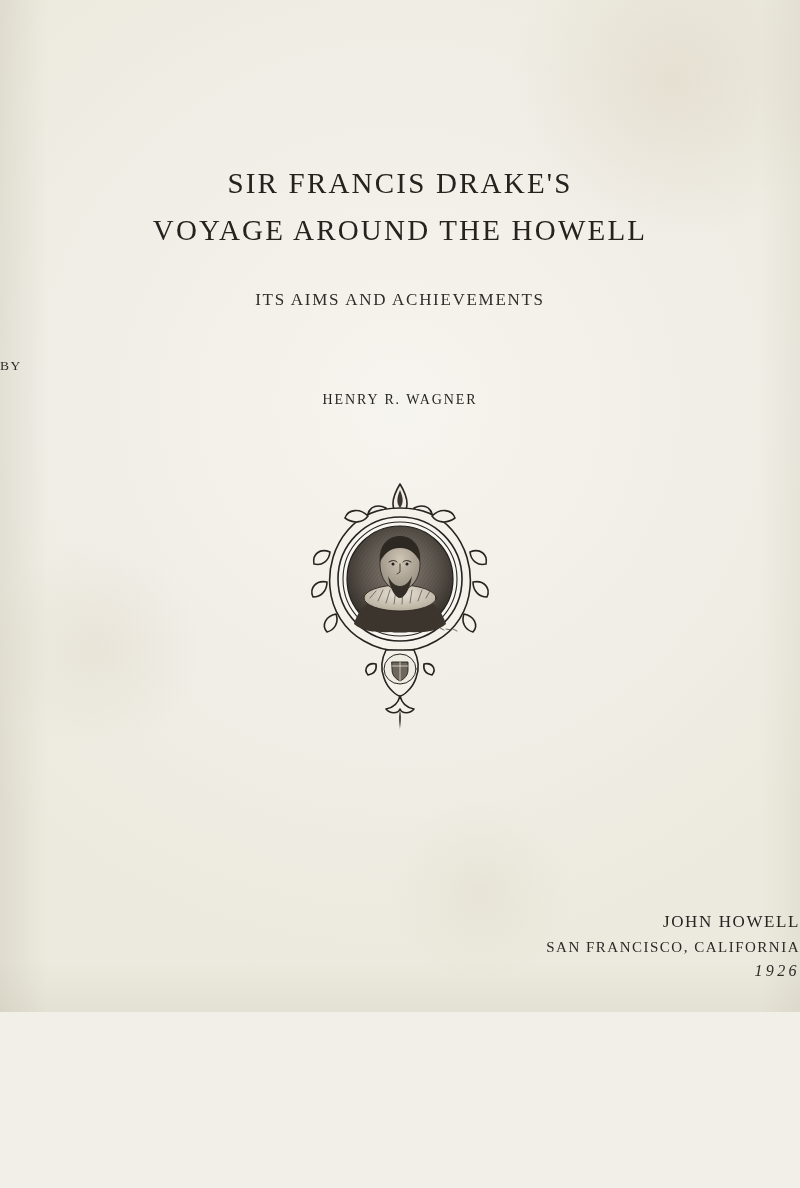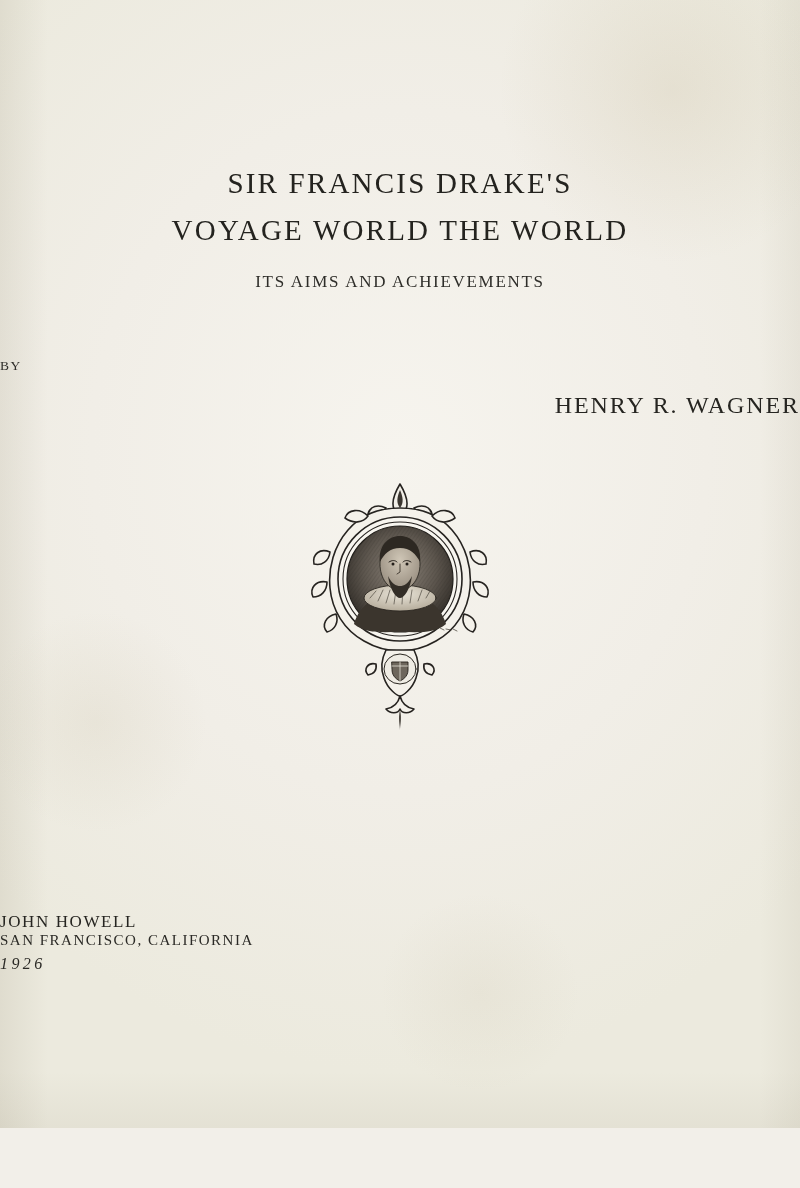--- a/index.html
+++ b/index.html
@@ -12,21 +12,21 @@
     background: #f2efe9;
     font-family: "Liberation Serif", serif;
     color: #2b2a28;
     overflow: hidden;
   }
 
   
   .page {
     position: relative;
     width: 800px;
-    height: 1128px;
+    height: 1012px;
     background:
       radial-gradient(ellipse 70% 55% at 50% 40%, #f6f4ee 0%, #f1eee7 55%, #eceade 100%),
       linear-gradient(100deg, #eeeade 0%, #f4f1ea 18%, #f3f0e9 70%, #e9e5d8 100%);
     box-sizing: border-box;
   }
   .page::after {
     content: "";
     position: absolute;
     inset: 0;
     pointer-events: none;
@@ -60,21 +60,21 @@
     font-size: 30px;
     letter-spacing: 2.2px;
     color: #24231f;
     line-height: 1.62;
     white-space: nowrap;
   }
   .title-line.l1 { font-size: 29px; }
   .title-line.l2 { font-size: 29px; }
 
   .subtitle {
-    margin-top: 18px;
+    margin-top: 36px;
     font-size: 17px;
     letter-spacing: 1.7px;
     color: #2e2d29;
   }
 
   .by {
     position: absolute;
     top: 358px;
     left: 0;
     right: 0;
@@ -82,69 +82,70 @@
     font-size: 13.5px;
     letter-spacing: 1.6px;
     color: #2e2d29;
   }
 
   .author {
     position: absolute;
     top: 392px;
     left: 0;
     right: 0;
-    text-align: right;
-    font-size: 24px;
+    text-align: center;
+    font-size: 14px;
     letter-spacing: 1.9px;
     color: #262521;
   }
 
   .emblem-wrap {
     position: absolute;
     top: 478px;
     left: 0;
     right: 0;
     display: flex;
     justify-content: center;
   }
 
   .imprint {
     position: absolute;
     top: 912px;
     left: 0;
-    right: 16px;
-    text-align: left;
+    right: 0;
+    text-align: right;
   }
   .imprint .pub {
     font-size: 17px;
     letter-spacing: 1.6px;
     color: #262521;
   }
   .imprint .place {
+    margin-top: 7px;
     font-size: 15px;
     letter-spacing: 1.5px;
     color: #2b2a26;
   }
   .imprint .year {
     margin-top: 6px;
     font-size: 16px;
     letter-spacing: 3.4px;
     color: #2b2a26;
     font-style: italic;
   }
 </style>
 </head>
 <body>
 
 <div class="page">
   <div class="content">
 
     <div class="title-block">
       <div class="title-line l1">SIR FRANCIS DRAKE'S</div>
-      <div class="title-line l2">VOYAGE WORLD THE WORLD</div>
+      <div class="title-line l2">VOYAGE AROUND THE HOWELL</div>
       <div class="subtitle">ITS AIMS AND ACHIEVEMENTS</div>
     </div>
 
     <div class="by">BY</div>
     <div class="author">HENRY R. WAGNER</div>
 
     <div class="emblem-wrap">
       <svg width="220" height="260" viewBox="0 0 220 260">
         <defs>
           <radialGradient id="portraitBg" cx="50%" cy="42%" r="62%">

